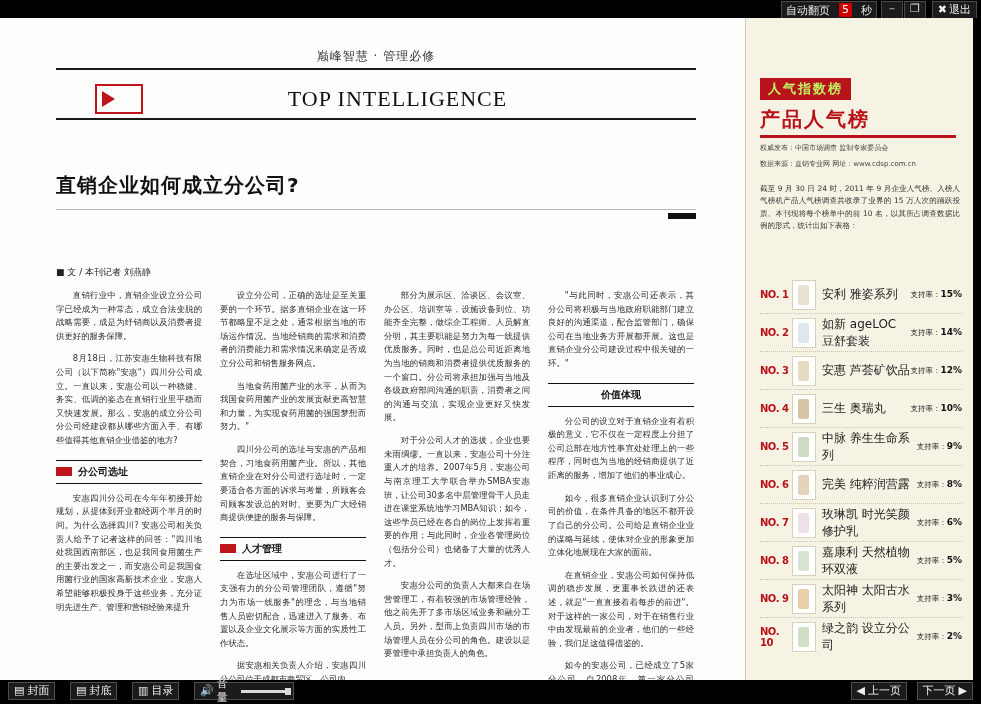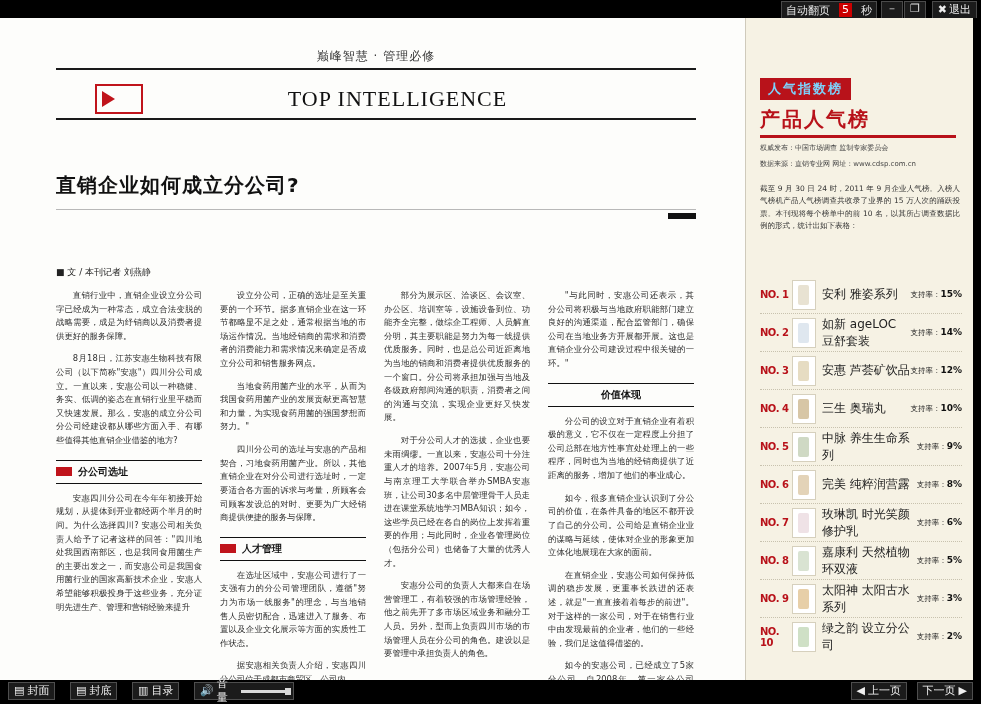--- a/index.html
+++ b/index.html
@@ -100,21 +100,21 @@
   .subhead{
     margin:12px 0 8px 0;border-top:1px solid #111;border-bottom:1px solid #111;
     padding:4px 0;display:flex;align-items:center;gap:6px;
   }
   .subhead .swatch{width:16px;height:9px;background:#c0141b;flex:0 0 auto;}
   .subhead .txt{font-size:10px;font-weight:bold;color:#111;}
 
   
   .ad{position:absolute;left:14px;top:60px;width:200px;}
   .ad-tag{
-    display:inline-block;background:#b8121a;color:#7dd3fc;font-size:13px;font-weight:bold;
+    display:inline-block;background:#b8121a;color:#bef264;font-size:13px;font-weight:bold;
     padding:2px 8px;letter-spacing:2px;
   }
   .ad-title{
     margin-top:6px;font-size:20px;font-weight:bold;color:#b8121a;letter-spacing:2px;
     font-family:"DejaVu Sans","Liberation Sans",sans-serif;
   }
   .ad-underline{height:3px;background:#b8121a;margin-top:2px;width:196px;}
   .ad-credit{margin-top:5px;font-size:7px;color:#444;line-height:1.5;}
   .ad-desc{
     margin-top:14px;font-size:7.5px;color:#333;line-height:1.65;text-align:justify;

